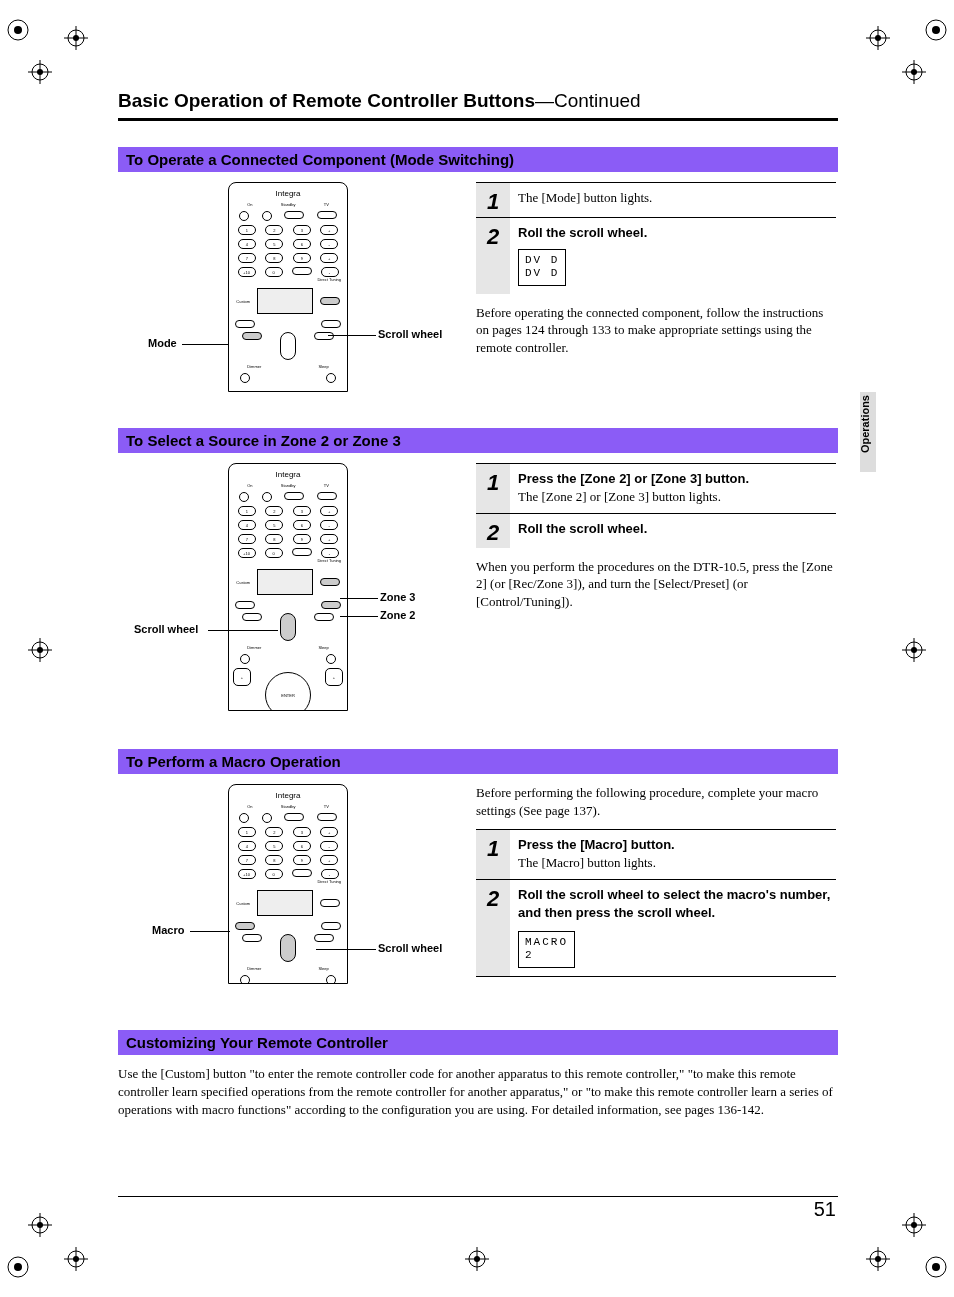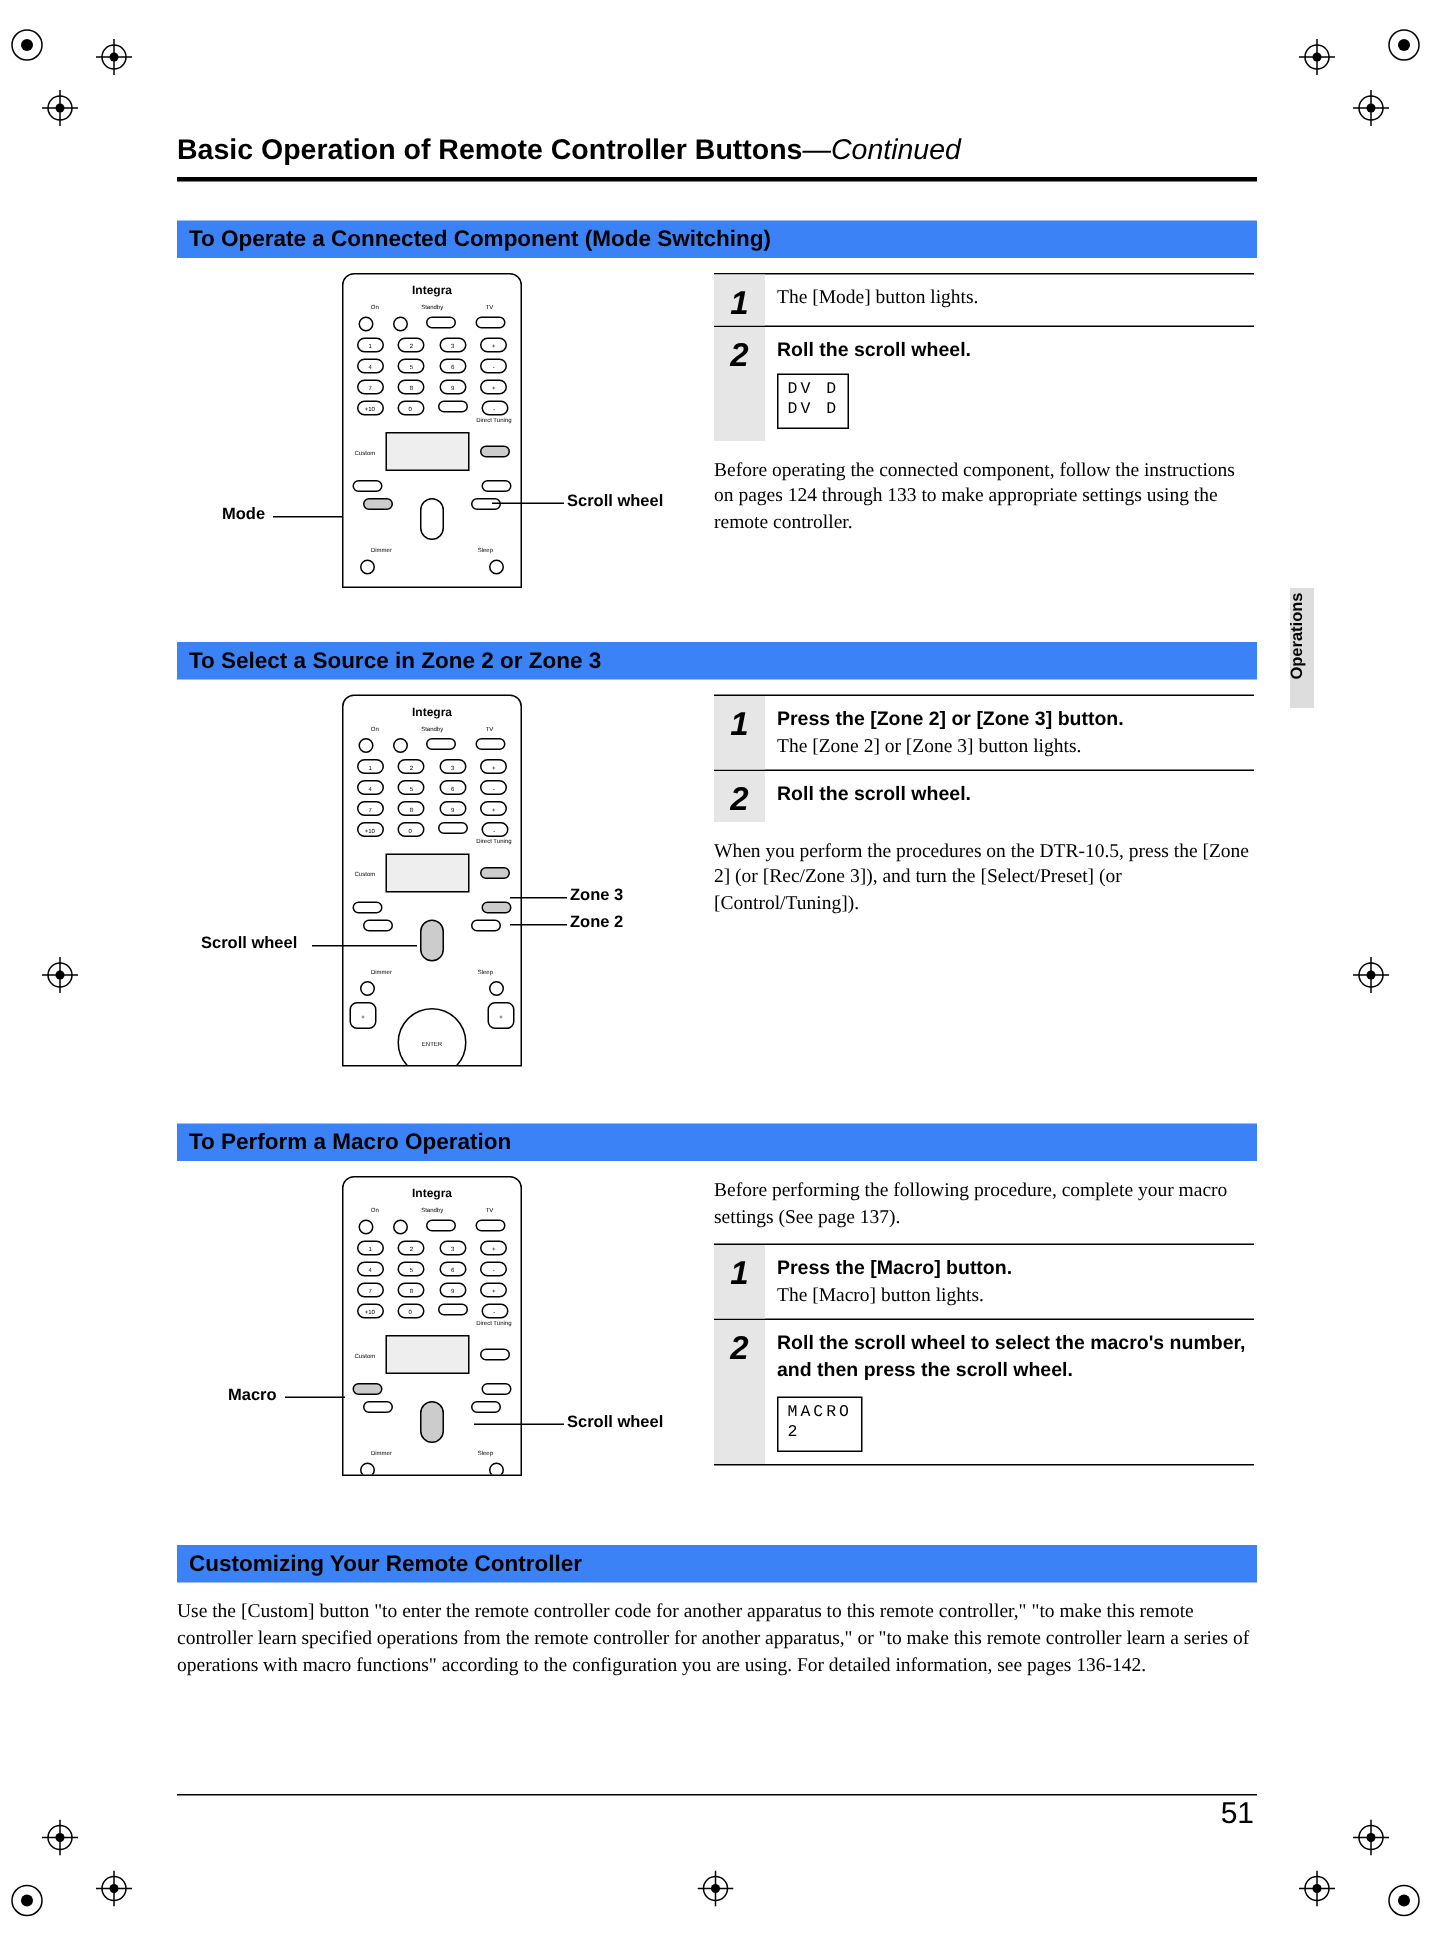--- a/index.html
+++ b/index.html
@@ -2,28 +2,28 @@
 <html><head>
 <meta charset="utf-8">
 <style>
   * { box-sizing: border-box; margin: 0; padding: 0; }
   html, body { width: 954px; height: 1297px; font-family: "Times New Roman", serif; color: #000; background: #fff; }
   .page { position: relative; width: 954px; height: 1297px; }
   .regmark { position: absolute; width: 24px; height: 24px; }
   .regmark svg { width: 24px; height: 24px; }
   .content { position: absolute; left: 118px; top: 90px; width: 720px; }
   .chapter-title { font-family: Arial, Helvetica, sans-serif; font-size: 19px; font-weight: bold; border-bottom: 3px solid #000; padding-bottom: 6px; }
-  .chapter-title .cont { font-weight: normal; font-style: italic; }
-  .section-bar { background: #3b82f6; font-family: Arial, Helvetica, sans-serif; font-weight: bold; font-size: 15px; padding: 4px 8px; margin-top: 26px; margin-bottom: 10px; width: 720px; }
+  .chapter-title .cont { font-weight: normal; }
+  .section-bar { background: #8b5cf6; font-family: Arial, Helvetica, sans-serif; font-weight: bold; font-size: 15px; padding: 4px 8px; margin-top: 26px; margin-bottom: 10px; width: 720px; }
   .two-col { display: flex; gap: 18px; }
   .left-col { width: 340px; position: relative; }
   .right-col { width: 360px; font-size: 13px; line-height: 1.35; }
   .remote-box { border: 1px solid #000; width: 120px; height: 210px; margin: 0 auto; border-radius: 8px 8px 0 0; position: relative; background: #fff; font-size: 5px; font-family: Arial, sans-serif; overflow: hidden; }
   .remote-box.short { height: 200px; }
-  .brand { text-align: center; font-weight: bold; font-size: 8px; margin-top: 6px; }
+  .brand { text-align: center; font-weight: normal; font-size: 8px; margin-top: 6px; }
   .btn-row { display: flex; justify-content: space-around; margin-top: 4px; padding: 0 4px; }
   .rbtn { width: 18px; height: 10px; border: 0.5px solid #000; border-radius: 5px; display: flex; align-items: center; justify-content: center; font-size: 4px; }
   .rbtn.round { width: 10px; height: 10px; border-radius: 50%; }
   .rbtn.pill { width: 20px; height: 8px; border-radius: 4px; }
   .scr { width: 56px; height: 26px; border: 1px solid #000; margin: 4px auto; background: #eee; }
   .wheel { width: 40px; height: 40px; border: 1px solid #000; border-radius: 50%; margin: 4px auto; display:flex; align-items:center; justify-content:center; }
   .callout { position: absolute; font-family: Arial, sans-serif; font-weight: bold; font-size: 11px; }
   .callout-line { position: absolute; border-top: 1px solid #000; }
   .step-row { display: flex; border-top: 1px solid #000; }
   .step-row:last-child { border-bottom: 1px solid #000; }

